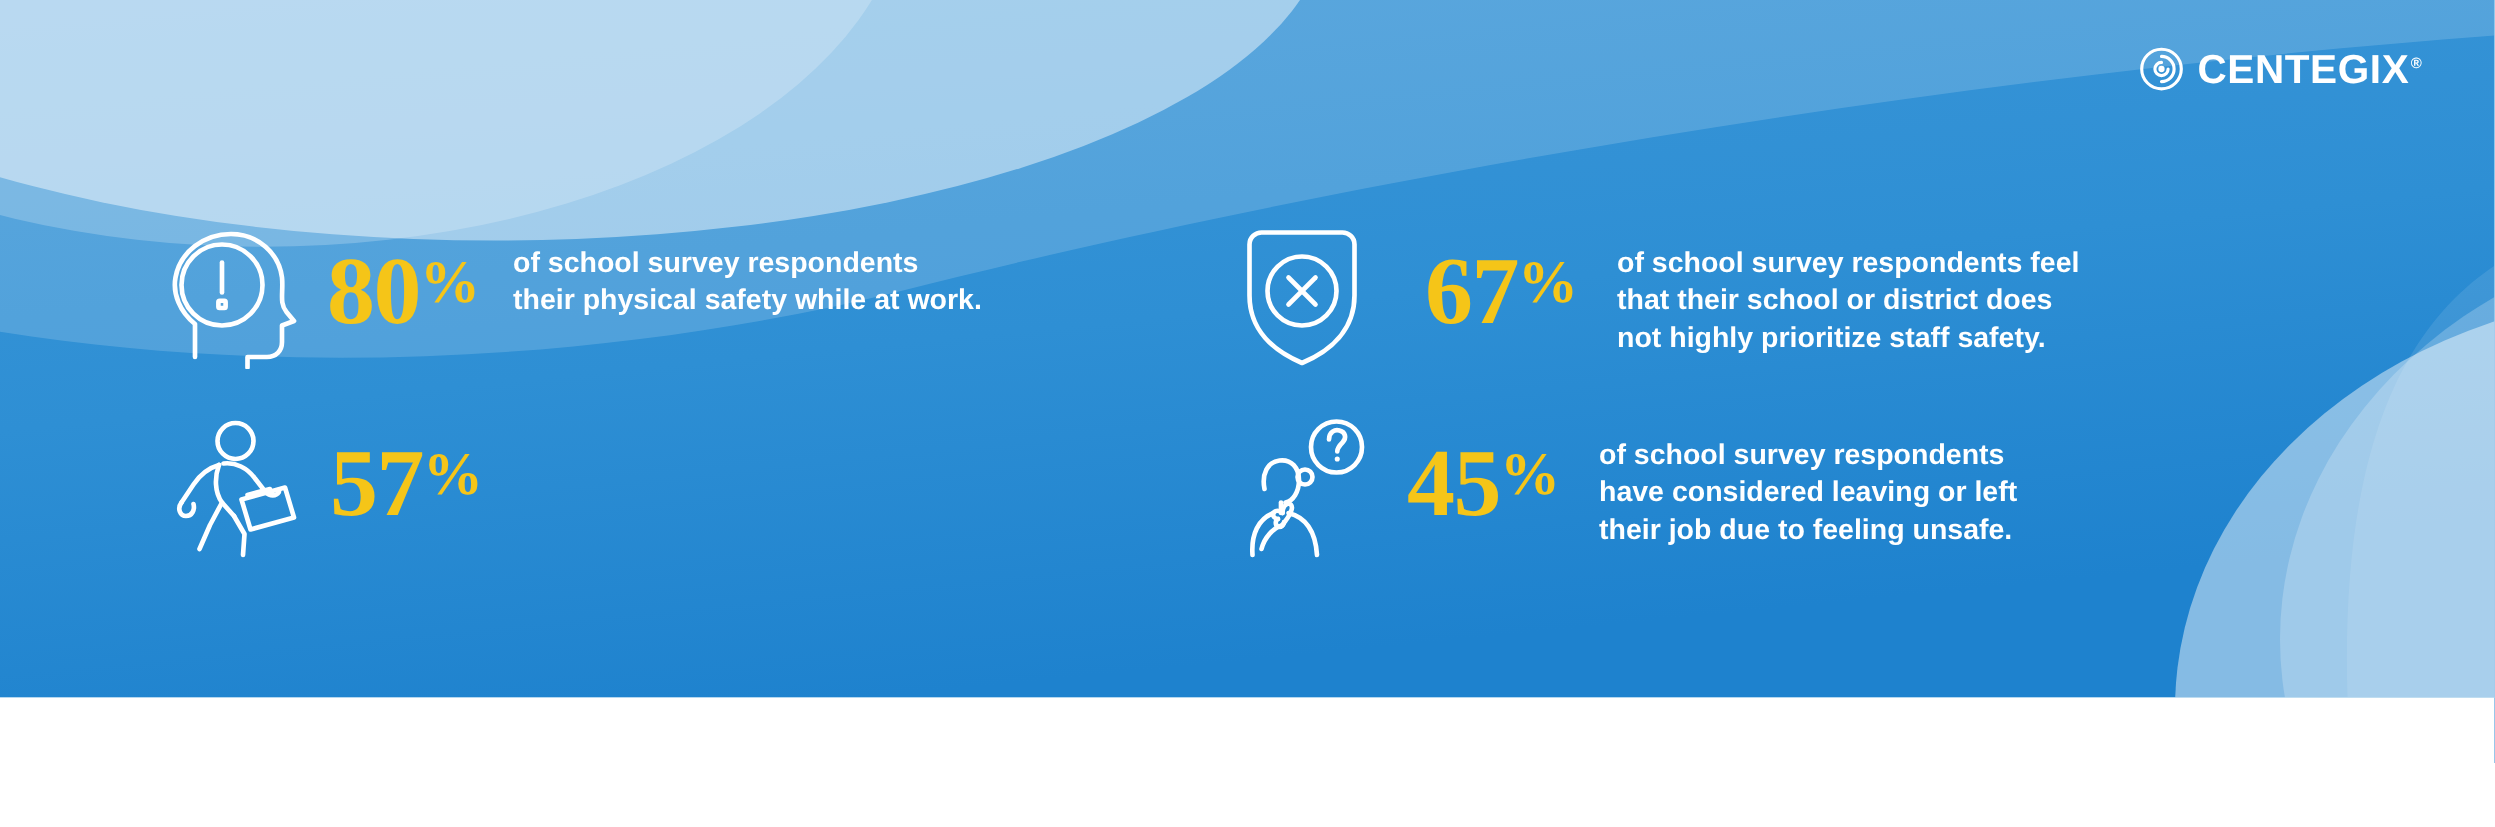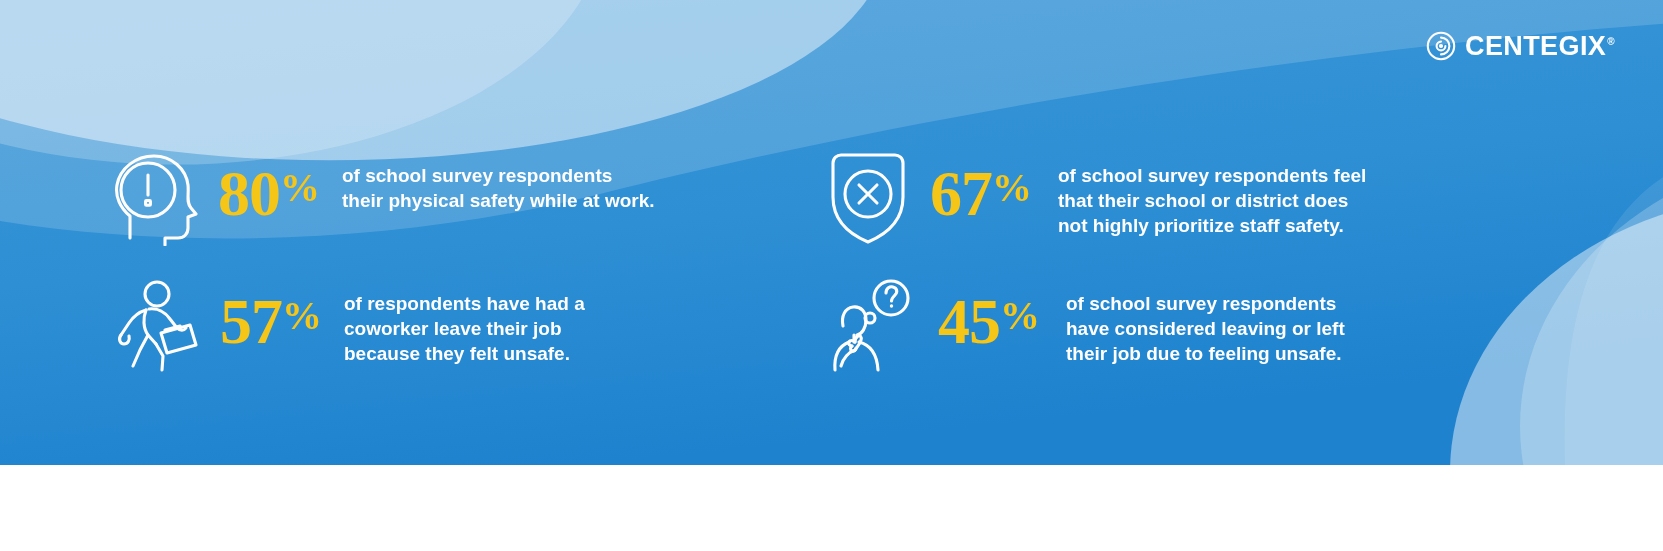--- a/index.html
+++ b/index.html
@@ -107,21 +107,21 @@
     padding-left: 18px;
   }
   .stat-text div { white-space: nowrap; }
 
   
   .stat-1 .stat-number { margin-left: 10px; }
   .stat-1 .stat-text   { padding-left: 22px; }
   .stat-2 .stat-number { margin-left: 12px; }
   .stat-2 .stat-text   { padding-left: 22px; }
   .stat-3 .stat-icon   { width: 108px; }
-  .stat-3 .stat-number { margin-left: 8px; }
+  .stat-3 .stat-number { margin-left: 28px; }
   .stat-3 .stat-text   { padding-left: 26px; }
   .stat-4 .stat-number { margin-left: 16px; text-align: center; }
   .stat-4 .stat-text   { padding-left: 26px; }
 
   .stat-3, .stat-4 { padding-left: 4px; }
 </style>
 </head>
 <body>
 
 <div id="infographic">
@@ -232,25 +232,20 @@
             <path d="M49 66 L56 78 L55 92"></path>
 
             <path d="M64 58 L93 50 L99 70 L70 78 Z" transform="translate(-10,-3)"></path>
             <path d="M68 55 L83 51" transform="translate(-10,-3)"></path>
           </g>
         </svg>
       </div>
       <div class="stat-number">
         <span>57</span><span class="pct">%</span>
       </div>
-      <div class="stat-text">
-        <div>of respondents have had a</div>
-        <div>coworker leave their job</div>
-        <div>because they felt unsafe.</div>
-      </div>
     </div>
 
     <div class="stat stat-4">
       <div class="stat-icon">
         <svg width="94" height="96" viewBox="0 0 94 96">
           <g fill="none" stroke="#ffffff" stroke-width="3.1" stroke-linecap="round" stroke-linejoin="round">
 
             <circle cx="70" cy="20" r="17"></circle>
 
             <path d="M65 15 C65 10 69 8 72 9 C76 10 77 14 74 17 C71.5 19.5 70.5 21 70.5 23"></path>

